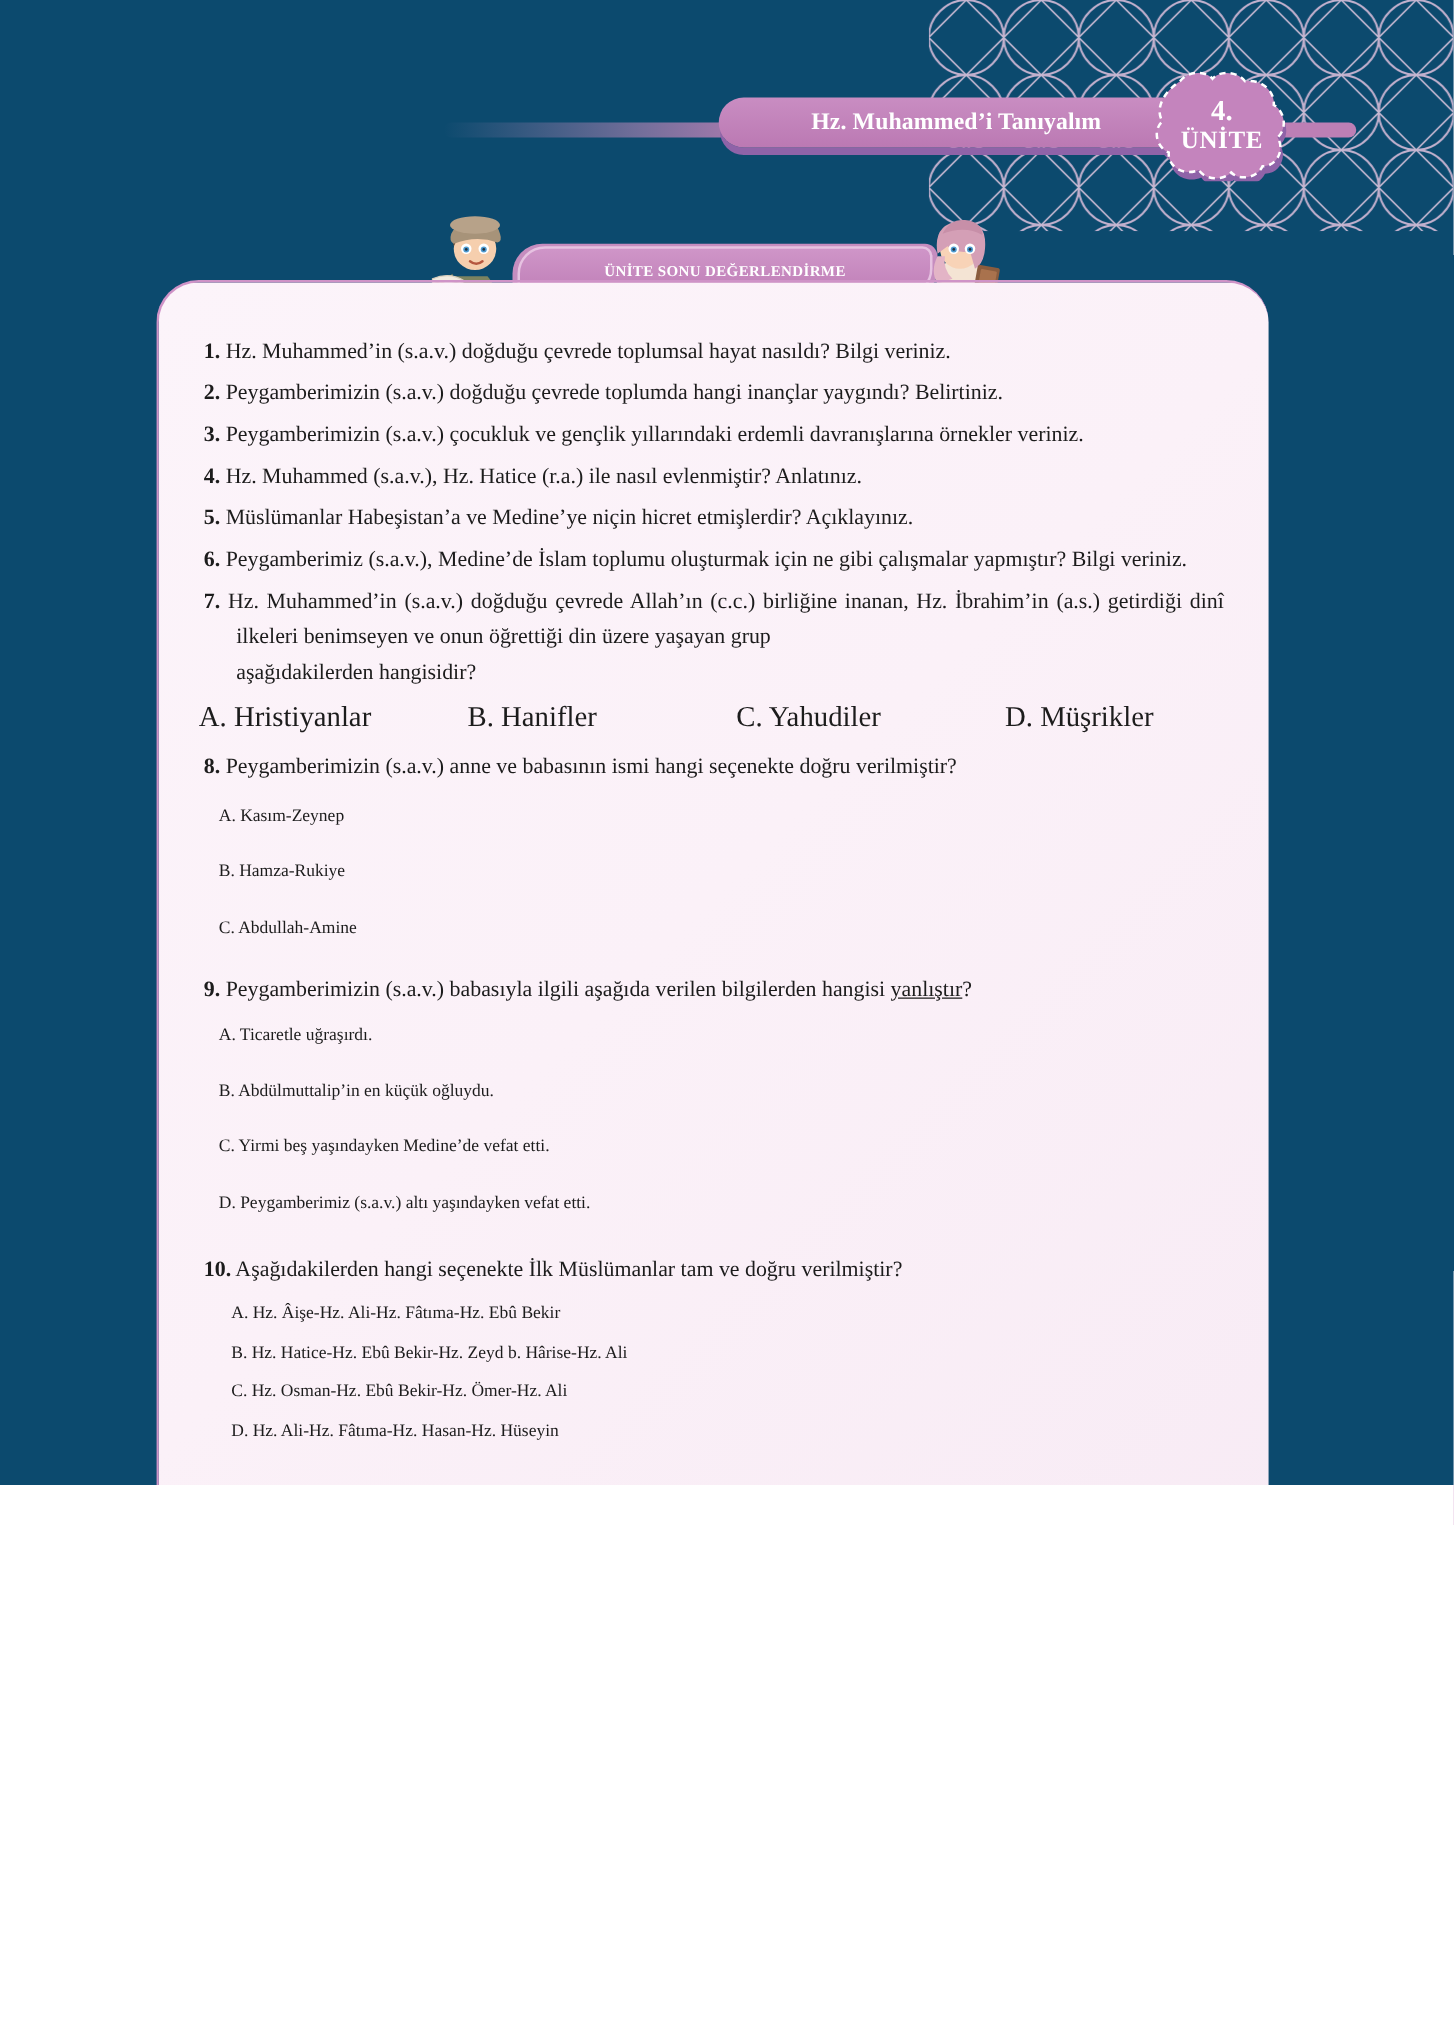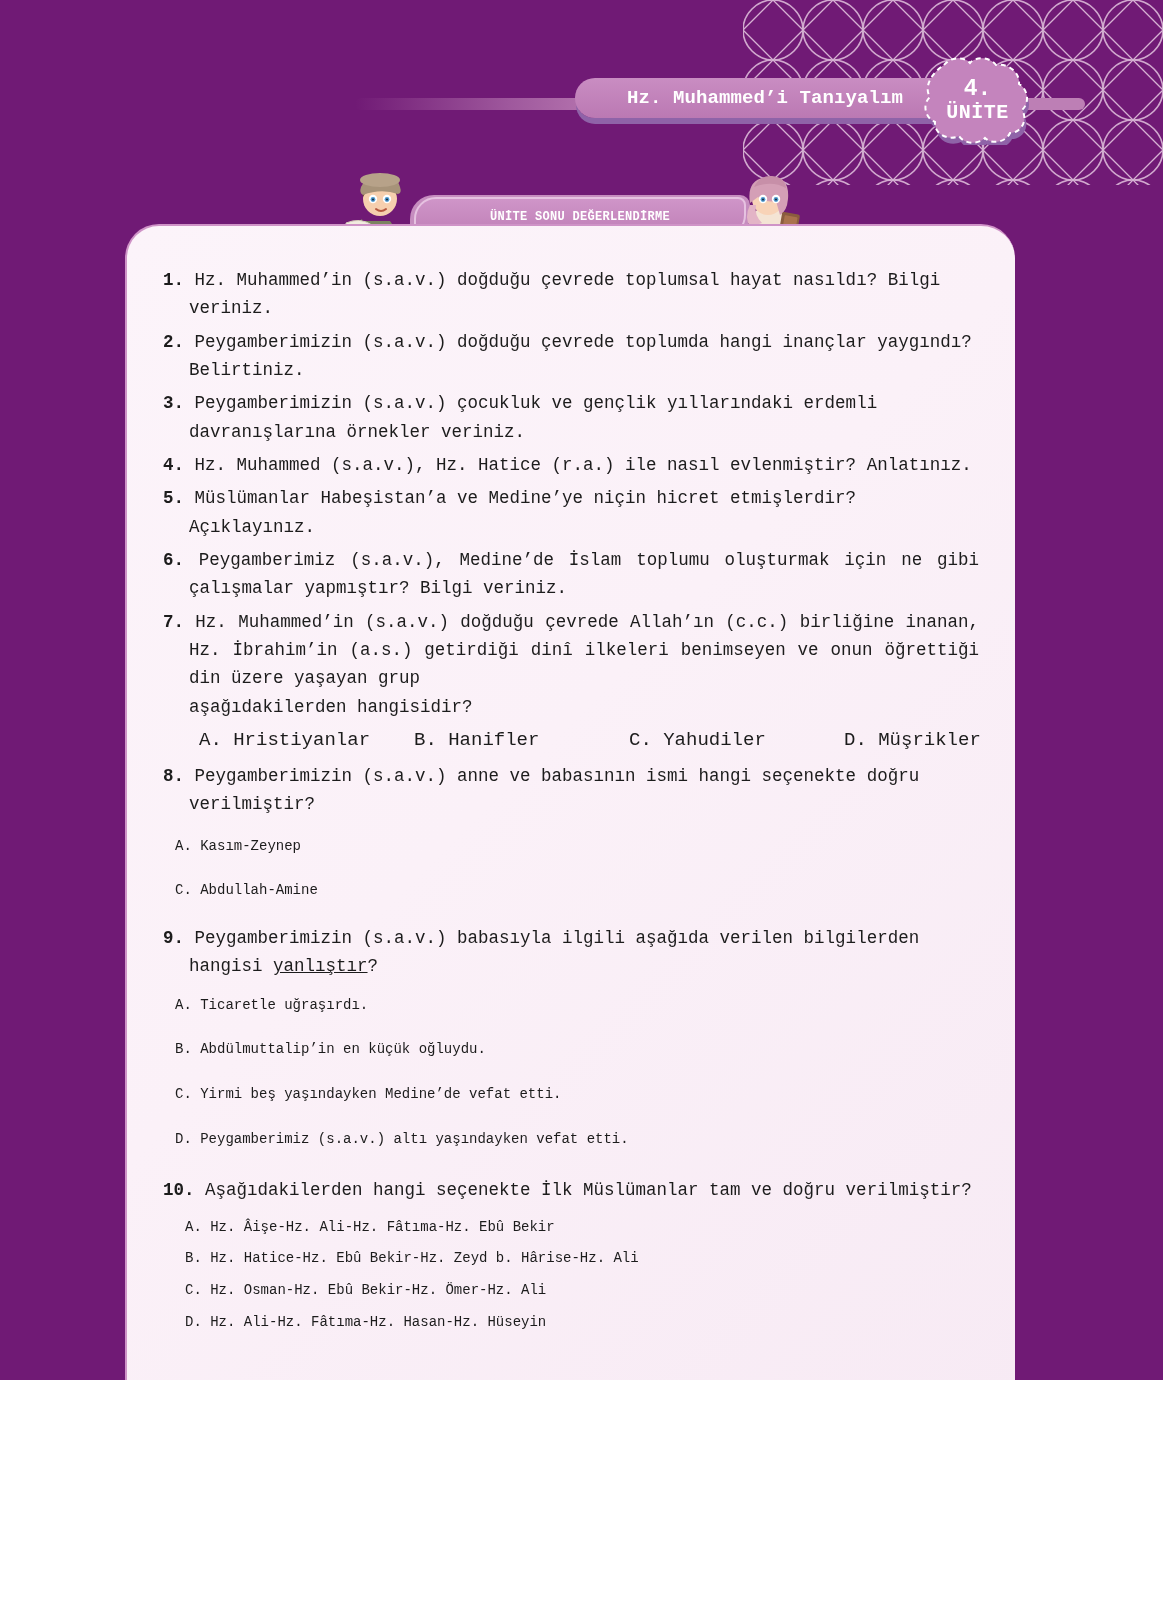--- a/index.html
+++ b/index.html
@@ -3,24 +3,24 @@
 <meta charset="utf-8">
 <style>
   html, body {
     margin: 0;
     padding: 0;
     background: #ffffff;
   }
   .page {
     position: relative;
     width: 1163px;
-    height: 1380px;
-    background: #701a75;
+    height: 1188px;
+    background: #0c4a6e;
     overflow: hidden;
-    font-family: Liberation Mono, monospace;
+    font-family: Liberation Serif, serif;
   }
 
   
   .lattice {
     position: absolute;
     top: 0;
     right: 0;
     width: 420px;
     height: 185px;
     opacity: 0.85;
@@ -175,24 +175,25 @@
     padding-left: 26px;
     text-indent: -26px;
   }
   .q.justify { text-align: justify; }
   .q b { font-weight: bold; }
   .q .u { text-decoration: underline; }
 
   .optrow {
     display: flex;
     color: #1c1c1c;
-    font-size: 19px;
+    font-size: 23px;
     line-height: 1.62;
     margin: 4px 0 6px 0;
     padding-left: 36px;
+    justify-content: center;
   }
   .optrow > span { width: 215px; flex: 0 0 auto; }
 
   .opt {
     color: #1c1c1c;
     font-size: 14px;
     line-height: 1.62;
     margin: 0 0 22px 0;
     padding-left: 12px;
   }
@@ -346,20 +347,21 @@
       <div class="optrow">
         <span>A. Hristiyanlar</span>
         <span>B. Hanifler</span>
         <span>C. Yahudiler</span>
         <span>D. Müşrikler</span>
       </div>
 
       <p class="q" style="margin-bottom:16px;"><b>8.</b><span> Peygamberimizin (s.a.v.) anne ve babasının ismi hangi seçenekte doğru verilmiştir?</span></p>
 
       <p class="opt">A. Kasım-Zeynep</p>
+      <p class="opt">B. Hamza-Rukiye</p>
       <p class="opt">C. Abdullah-Amine</p>
 
       <p class="q" style="margin-bottom:13px;"><b>9.</b><span> Peygamberimizin (s.a.v.) babasıyla ilgili aşağıda verilen bilgilerden hangisi </span><span class="u">yanlıştır</span><span>?</span></p>
 
       <p class="opt">A. Ticaretle uğraşırdı.</p>
       <p class="opt">B. Abdülmuttalip’in en küçük oğluydu.</p>
       <p class="opt">C. Yirmi beş yaşındayken Medine’de vefat etti.</p>
       <p class="opt" style="margin-bottom:26px;">D. Peygamberimiz (s.a.v.) altı yaşındayken vefat etti.</p>
 
       <p class="q" style="padding-left:31px;text-indent:-31px;margin-bottom:11px;"><b>10.</b><span> Aşağıdakilerden hangi seçenekte İlk Müslümanlar tam ve doğru verilmiştir?</span></p>

